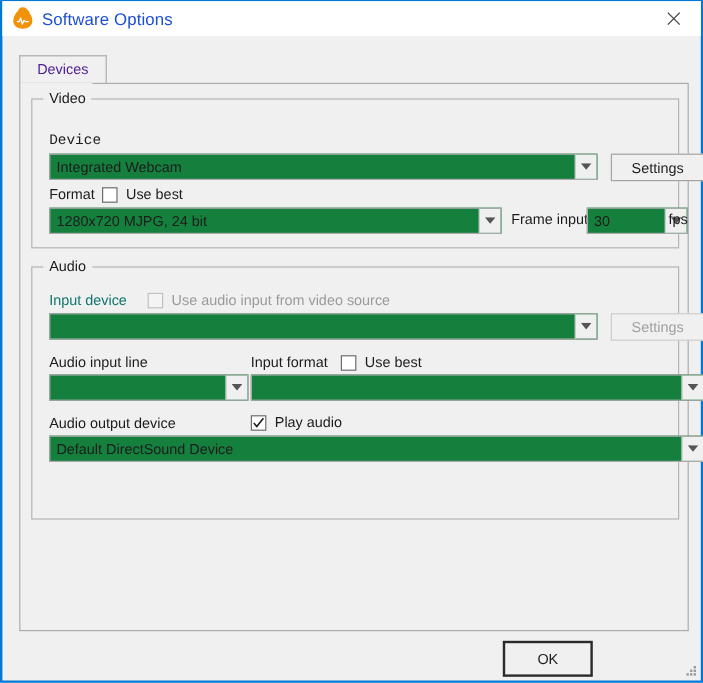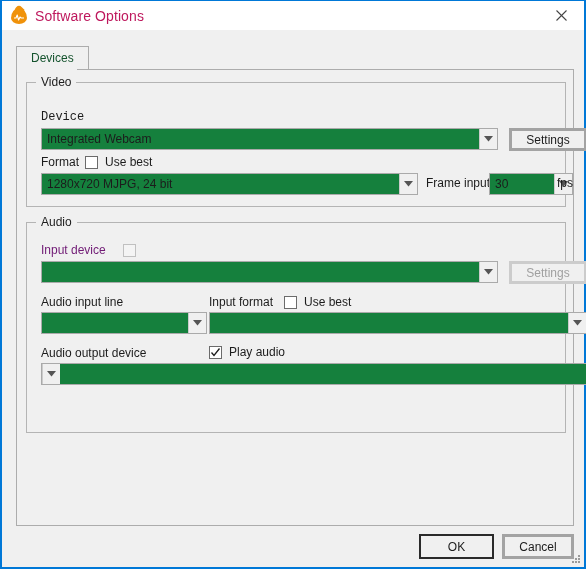--- a/index.html
+++ b/index.html
@@ -65,21 +65,21 @@
   }
   .app-icon .wave {
     position: absolute;
     left: 3px; top: 5px;
     width: 10px; height: 8px;
     z-index: 2;
   }
   .title-text {
     margin-left: 8px;
     font-size: 14px;
-    color: #be185d;
+    color: #1d4ed8;
     letter-spacing: 0.1px;
   }
   .close-btn {
     position: absolute;
     right: 0; top: 0;
     width: 46px; height: 29px;
     display: flex;
     align-items: center;
     justify-content: center;
     cursor: default;
@@ -97,21 +97,21 @@
     position: absolute;
     left: 0; top: 0;
     height: 24px;
     box-sizing: border-box;
     padding: 0 14px;
     line-height: 23px;
     background: #f0f0f0;
     border: 1px solid #acacac;
     border-bottom: none;
     font-size: 12px;
-    color: #14532d;
+    color: #4c1d95;
     cursor: default;
   }
   .tabpanel {
     position: absolute;
     left: 14px; top: 68px;
     width: 558px;
     height: 457px;
     box-sizing: border-box;
     border: 1px solid #acacac;
     background: #f0f0f0;
@@ -176,21 +176,21 @@
     align-items: center;
     justify-content: center;
   }
   .combo .arrow svg { display:block; }
 
   .btn {
     position: absolute;
     box-sizing: border-box;
     height: 23px;
     background: #f0f0f0;
-    border: 3px solid #a3a3a3;
+    border: 1px solid #a3a3a3;
     font-size: 12px;
     color: #1c1c1c;
     display: flex;
     align-items: center;
     justify-content: center;
     cursor: default;
   }
   .btn.disabled { color: #a0a0a0; border-color: #cccccc; }
   .btn.default { border: 2px solid #2a2a2a; }
 
@@ -276,22 +276,23 @@
             </svg>
         </div>
       </div>
 
       <div class="lbl" style="left:530px; top:93px;">fps</div>
     </div>
 
     <div class="group" style="left:9px; top:152px; width:540px; height:211px;">
       <div class="group-title">Audio</div>
 
-      <div class="lbl dim" style="left:14px; top:20px; color:#701a75;text-align:center;">Input device</div>
+      <div class="lbl dim" style="left:14px; top:20px; color:#0f766e;text-align:center;">Input device</div>
       <div class="chk dim" style="left:96px; top:21px;"></div>
+      <div class="lbl dim" style="left:116px; top:20px;">Use audio input from video source</div>
 
       <div class="combo" style="left:14px; top:38px; width:457px;">
         <div class="val"></div>
         <div class="arrow">
           <svg width="9" height="6" viewBox="0 0 9 6">
               <polygon points="0,0 9,0 4.5,5.5" fill="#555"></polygon>
             </svg>
         </div>
       </div>
 
@@ -323,33 +324,33 @@
 
       <div class="lbl" style="left:14px; top:123px;">Audio output device</div>
       <div class="chk" style="left:182px; top:123px;">
         <svg class="tick" width="11" height="11" viewBox="0 0 11 11">
           <polyline points="1.5,5.5 4,8.5 9.5,1.5" fill="none" stroke="#1c1c1c" stroke-width="1.3"></polyline>
         </svg>
       </div>
       <div class="lbl" style="left:202px; top:122px;">Play audio</div>
 
       <div class="combo" style="left:14px; top:140px; width:546px;">
+        <div class="val">Default DirectSound Device</div>
         <div class="arrow">
           <svg width="9" height="6" viewBox="0 0 9 6">
               <polygon points="0,0 9,0 4.5,5.5" fill="#555"></polygon>
             </svg>
         </div>
       </div>
     </div>
 
   </div>
   <div class="tabpanel-cover"></div>
 
-  <div class="btn default" style="left:417px; top:533px; width:75px; height:25px;">OK</div>
-  <div class="btn" style="left:500px; top:533px; width:72px; height:25px;">Cancel</div>
+  <div class="btn default" style="left:417px; top:533px; width:75px; height:30px;">OK</div>
 
   <svg class="resize-grip" viewBox="0 0 12 12">
     <g fill="#9a9a9a">
       <rect x="9" y="9" width="2" height="2"></rect>
       <rect x="6" y="9" width="2" height="2"></rect>
       <rect x="9" y="6" width="2" height="2"></rect>
       <rect x="3" y="9" width="2" height="2"></rect>
       <rect x="9" y="3" width="2" height="2"></rect>
       <rect x="6" y="6" width="2" height="2"></rect>
     </g>

